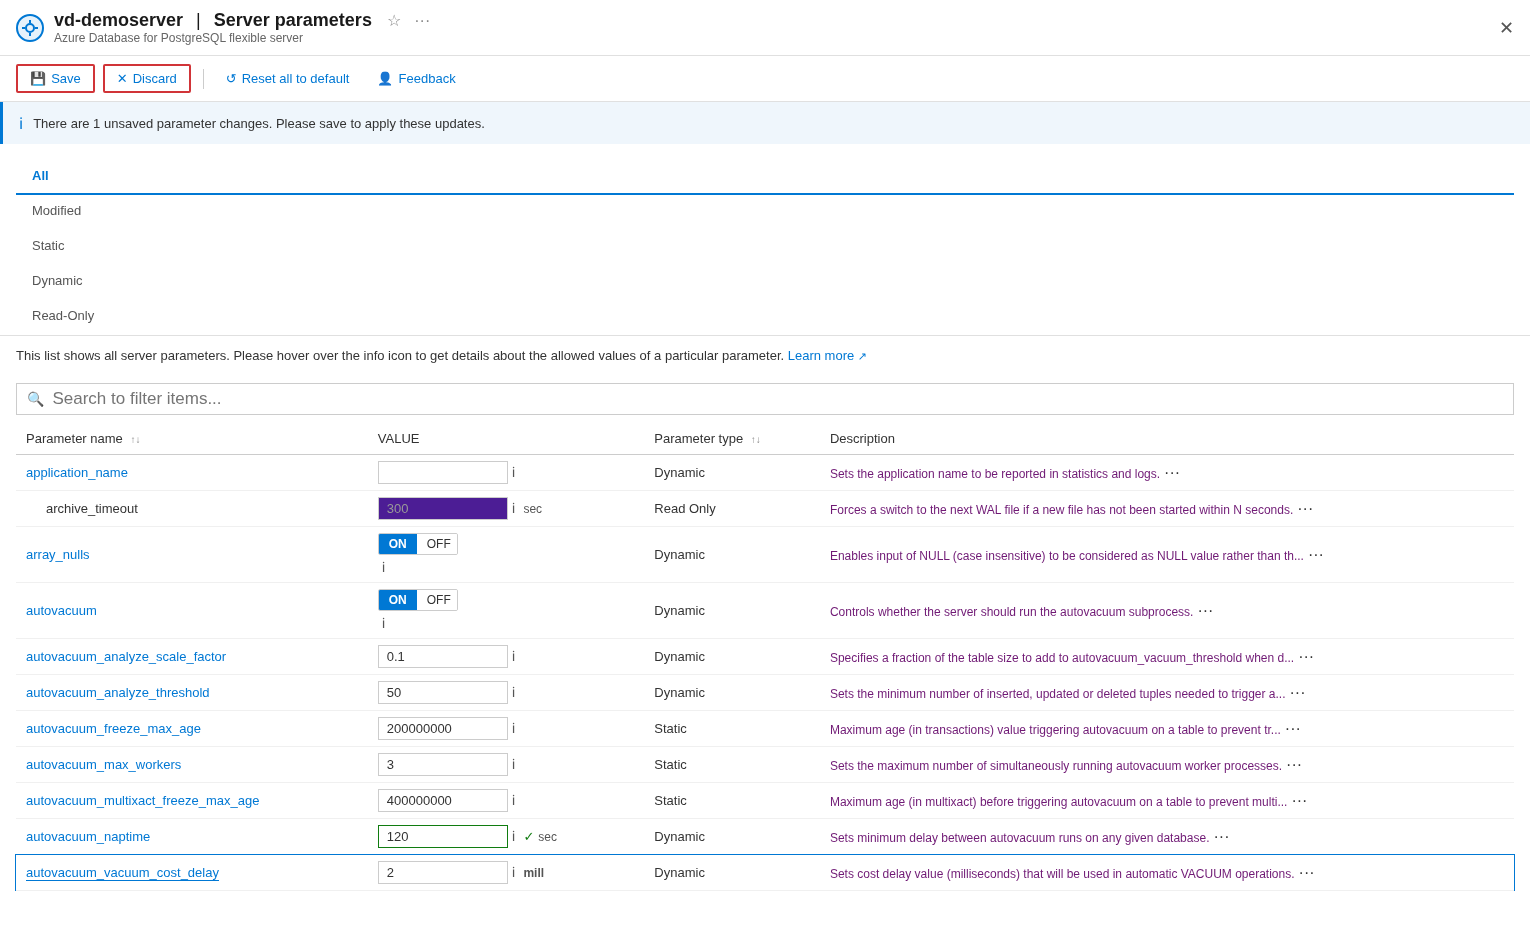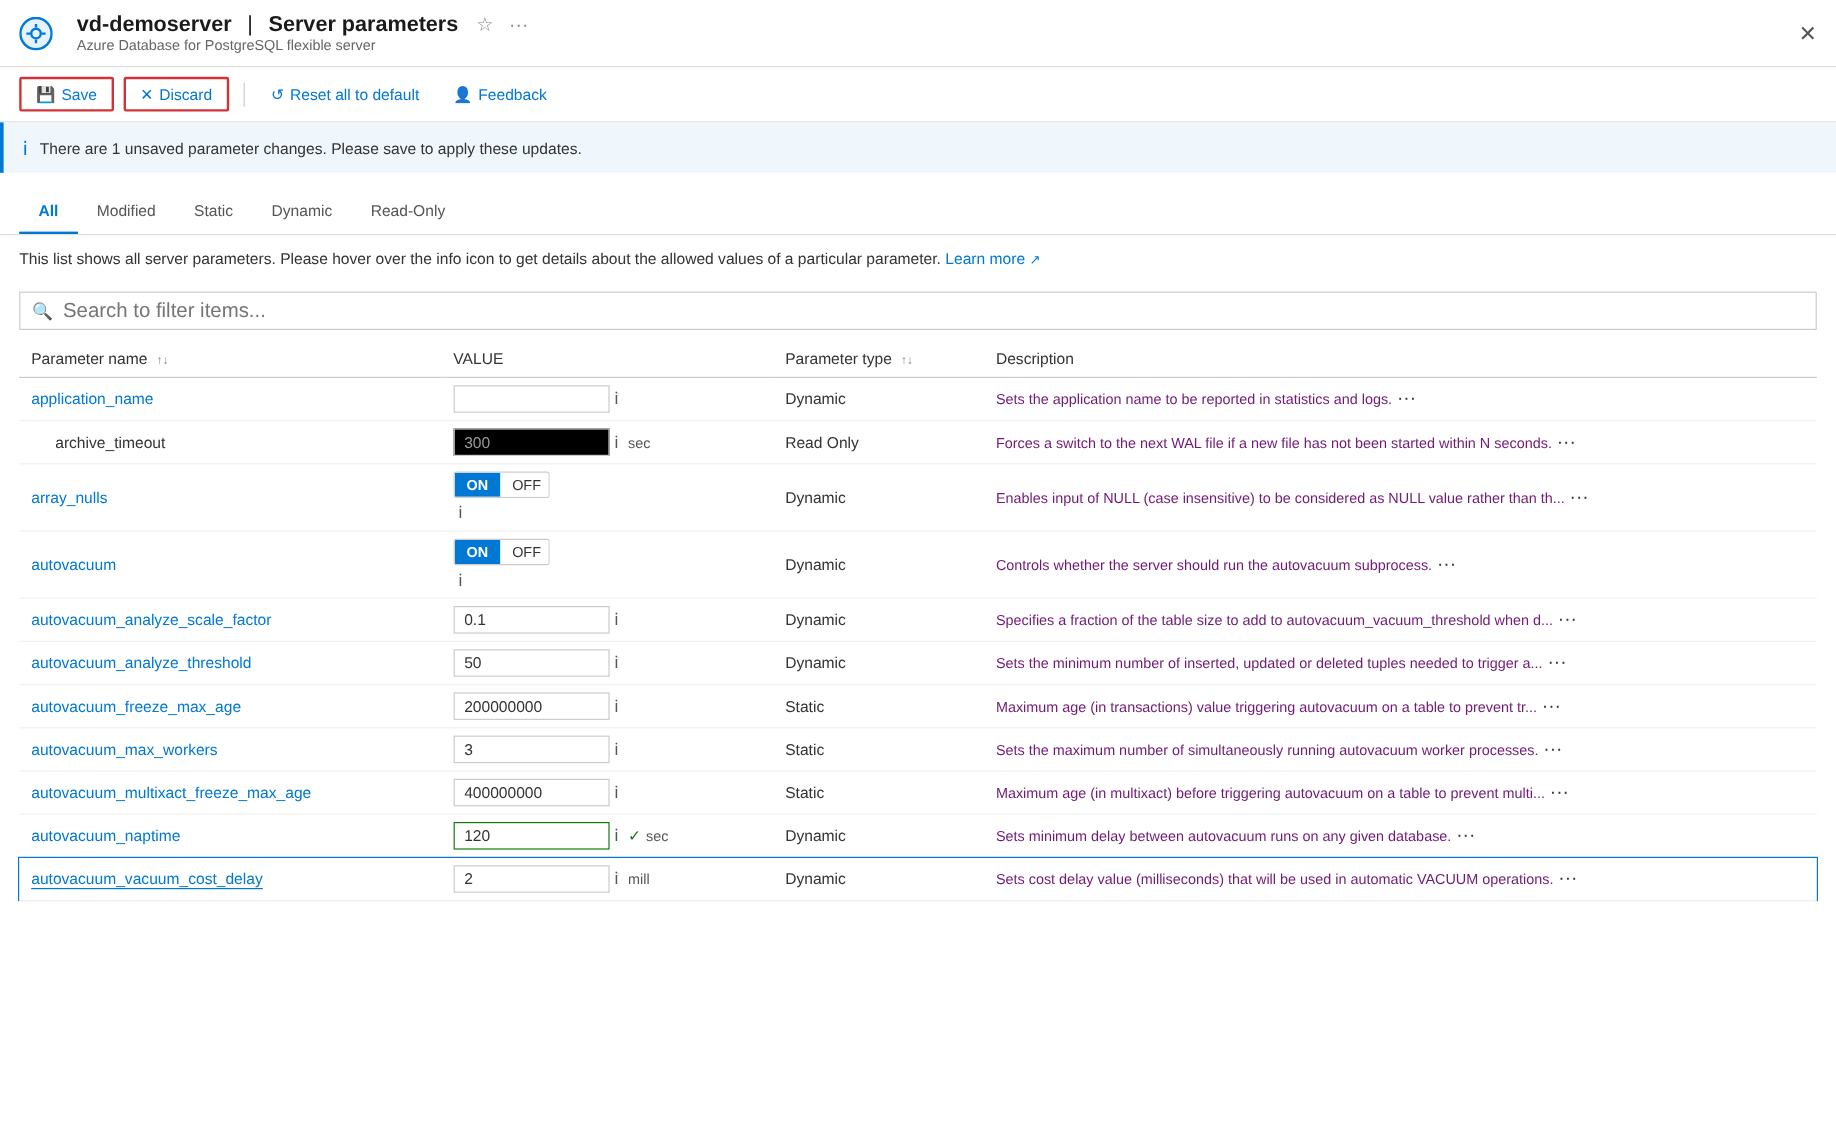--- a/index.html
+++ b/index.html
@@ -2,21 +2,21 @@
 <html><head>
   <meta charset="utf-8">
   <style>
     * { box-sizing: border-box; margin: 0; padding: 0; }
     body { font-family: 'Segoe UI', Arial, sans-serif; font-size: 13px; color: #333; background: #fff; }
 
     .title-bar {
       display: flex; align-items: center; padding: 10px 16px; border-bottom: 1px solid #e0e0e0;
       justify-content: space-between;
     }
-    .title-bar-left { display: flex; align-items: center; gap: 20px; justify-content: center; }
+    .title-bar-left { display: flex; align-items: center; gap: 10px; justify-content: center; }
     .title-icon { width: 28px; height: 28px; }
     .title-text h1 { font-size: 18px; font-weight: 600; color: #1a1a1a; }
     .title-text p { font-size: 12px; color: #666; }
     .close-btn { font-size: 18px; color: #555; cursor: pointer; background: none; border: none; }
 
     .toolbar {
       display: flex; align-items: center; padding: 8px 16px; gap: 8px; border-bottom: 1px solid #e0e0e0;
     }
     .toolbar-btn {
       display: flex; align-items: center; gap: 5px; padding: 5px 12px;
@@ -31,21 +31,21 @@
     }
 
     .info-banner {
       background: #eff6fc; border-left: 3px solid #0078d4; padding: 10px 16px;
       display: flex; align-items: center; gap: 10px; color: #333; font-size: 13px;
       margin: 0;
     }
     .info-icon { color: #0078d4; font-size: 16px; }
 
     .tabs-container { padding: 16px 16px 0; border-bottom: 1px solid #e0e0e0; }
-    .tabs { display: flex; gap: 0; }
+    .tabs { display: flex; gap: 0; flex-direction: column; }
     .tab {
       padding: 8px 16px 10px; cursor: pointer; font-size: 13px; color: #555;
       border-bottom: 2px solid transparent;
     }
     .tab.active { color: #0078d4; border-bottom: 2px solid #0078d4; font-weight: 600; }
 
     .description-text { padding: 12px 16px; font-size: 13px; color: #333; }
     .description-text a { color: #0078d4; text-decoration: none; }
 
     .search-container { padding: 8px 16px; }
@@ -68,21 +68,21 @@
     tbody tr { border-bottom: 1px solid #f0f0f0; }
     td { padding: 6px 10px; font-size: 13px; vertical-align: middle; }
     .param-link { color: #0078d4; text-decoration: none; cursor: pointer; }
     .param-name { color: #333; margin-left: 20px; }
 
     .value-input {
       border: 1px solid #ccc; padding: 3px 8px; font-size: 13px;
       width: 130px; color: #333;
     }
     .value-input.modified { border: 1px solid #107c10; }
-    .value-input.disabled { background: #000000; color: #999; }
+    .value-input.disabled { background: #4c1d95; color: #999; }
 
     .toggle-container {
       display: flex; flex-direction: column; align-items: flex-start; gap: 0;
     }
     .toggle {
       display: flex; border: 1px solid #ccc;
       border-radius: 2px; overflow: hidden; width: 80px;
     }
     .toggle-on {
       background: #0078d4; color: #fff; padding: 3px 10px; font-size: 12px;
@@ -267,19 +267,19 @@
           <td style="max-width: 500px; overflow: hidden; text-overflow: ellipsis; white-space: nowrap;"><span class="desc-text">Maximum age (in multixact) before triggering autovacuum on a table to prevent multi...</span><button class="more-btn">···</button></td>
         </tr>
         <tr>
           <td><a href="#" class="param-link">autovacuum_naptime</a></td>
           <td style="white-space: nowrap;"><input type="text" class="value-input modified" value="120" style=""><button class="info-btn">ℹ</button><span style="color: rgb(16, 124, 16); margin-left: 4px;">✓</span><span class="unit-text" style="margin-left: 4px;">sec</span></td>
           <td>Dynamic</td>
           <td style="max-width: 500px; overflow: hidden; text-overflow: ellipsis; white-space: nowrap;"><span class="desc-text">Sets minimum delay between autovacuum runs on any given database.</span><button class="more-btn">···</button></td>
         </tr>
         <tr style="outline: rgb(0, 120, 212) solid 1px;">
           <td><a href="#" class="param-link" style="border-bottom: 1px solid rgb(0, 120, 212);">autovacuum_vacuum_cost_delay</a></td>
-          <td style="white-space: nowrap;"><input type="text" class="value-input" value="2" style=""><button class="info-btn">ℹ</button><span class="unit-text" style="margin-left: 4px;">mill</span></td>
+          <td style="white-space: nowrap;"><input type="text" class="value-input" value="2" style=""><button class="info-btn">ℹ</button><span class="unit-text" style="margin-left: 4px; font-weight: bold;">mill</span></td>
           <td>Dynamic</td>
           <td style="max-width: 500px; overflow: hidden; text-overflow: ellipsis; white-space: nowrap;"><span class="desc-text">Sets cost delay value (milliseconds) that will be used in automatic VACUUM operations.</span><button class="more-btn">···</button></td>
         </tr>
       </tbody>
   </table>
 </div>
 
 </body></html>

